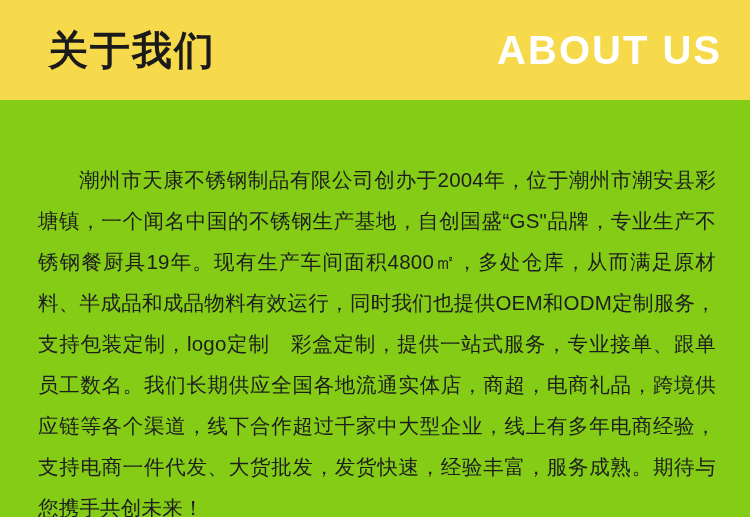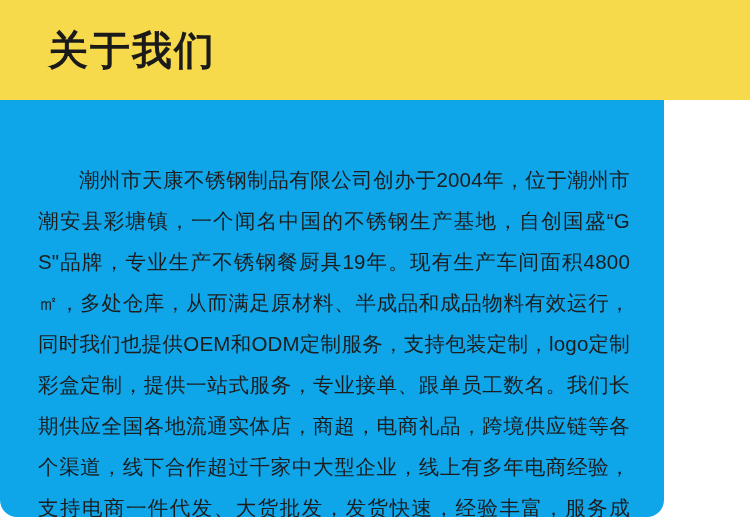--- a/index.html
+++ b/index.html
@@ -7,25 +7,24 @@
     padding: 0;
   }
   body {
     width: 750px;
     height: 517px;
     background: #ffffff;
     font-family: "Liberation Sans", sans-serif;
     overflow: hidden;
   }
   .page {
-    width: 664px;
+    width: 750px;
     height: 517px;
     position: relative;
-    background: #0ea5e9;
-    border-radius: 17px;
+    background: #84cc16;
   }
   .header-band {
     width: 750px;
     height: 100px;
     background: #f7d94c;
     box-sizing: border-box;
     display: flex;
     align-items: center;
     justify-content: space-between;
     padding: 0 28px 0 48px;
@@ -61,19 +60,20 @@
     letter-spacing: 0.2px;
   }
 </style>
 </head>
 <body>
 
 <div class="page">
 
   <div class="header-band">
     <div class="title-cn">关于我们</div>
+    <div class="title-en">ABOUT US</div>
   </div>
 
   <div class="body-area">
     <p class="body-text">潮州市天康不锈钢制品有限公司创办于2004年，位于潮州市潮安县彩塘镇，一个闻名中国的不锈钢生产基地，自创国盛“GS"品牌，专业生产不锈钢餐厨具19年。现有生产车间面积4800㎡，多处仓库，从而满足原材料、半成品和成品物料有效运行，同时我们也提供OEM和ODM定制服务，支持包装定制，logo定制　彩盒定制，提供一站式服务，专业接单、跟单员工数名。我们长期供应全国各地流通实体店，商超，电商礼品，跨境供应链等各个渠道，线下合作超过千家中大型企业，线上有多年电商经验，支持电商一件代发、大货批发，发货快速，经验丰富，服务成熟。期待与您携手共创未来！</p>
   </div>
 
 </div>
 
 </body></html>

